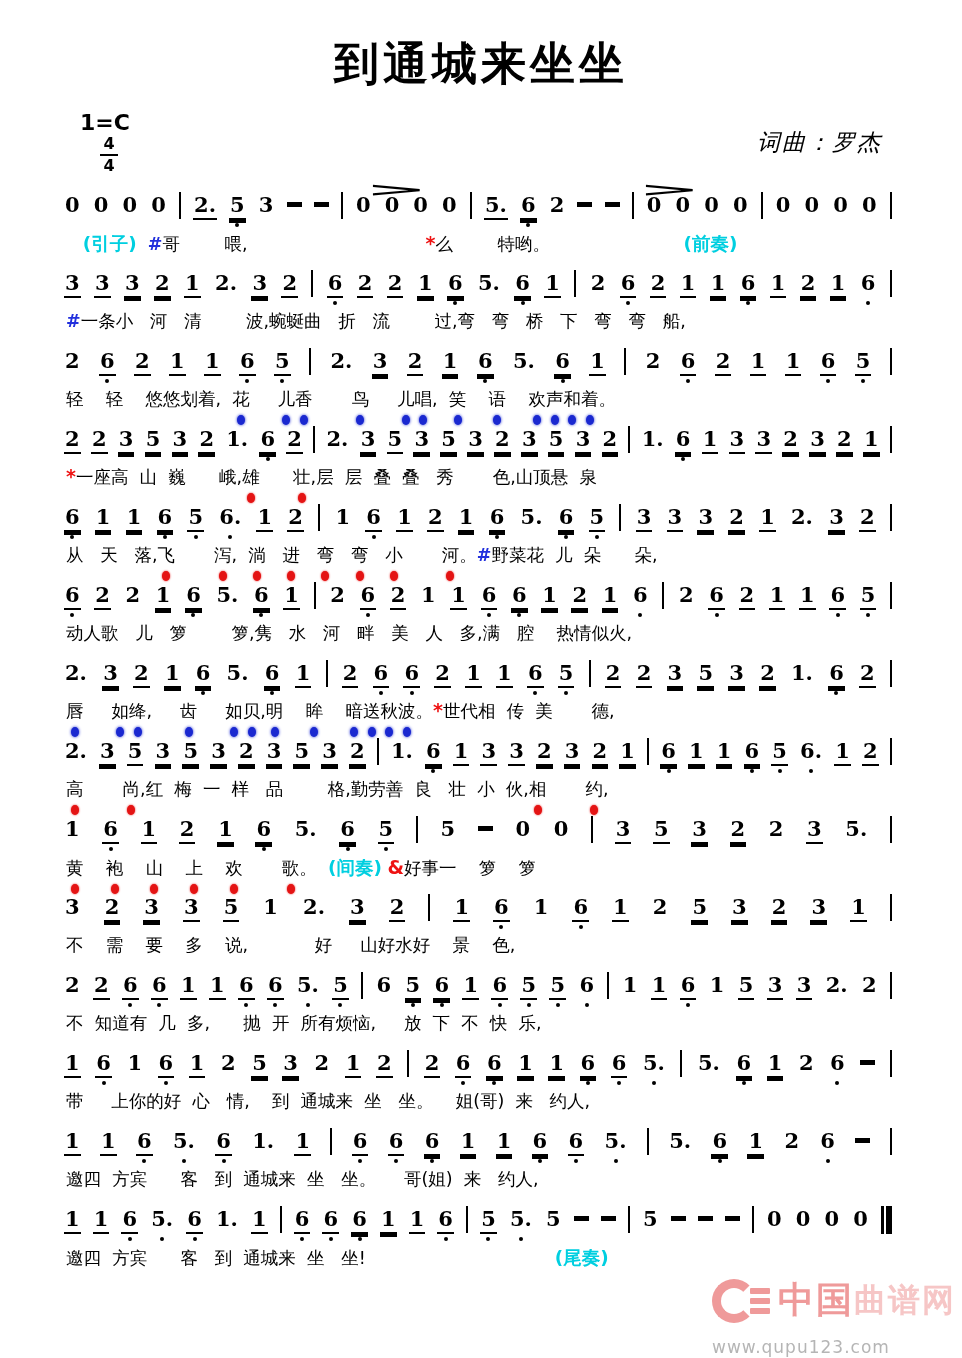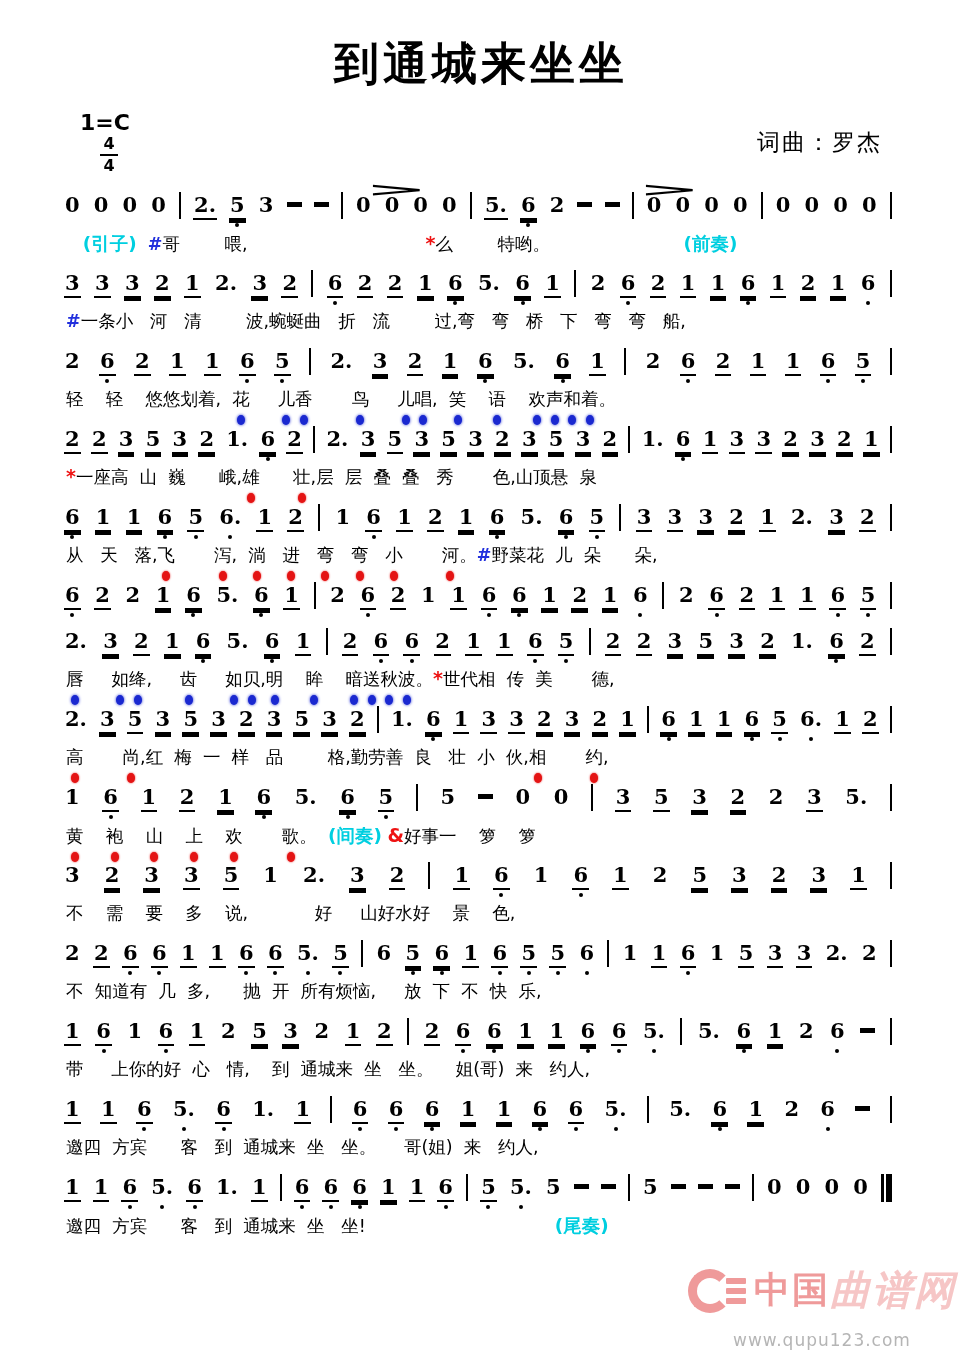--- a/index.html
+++ b/index.html
@@ -5,21 +5,21 @@
   html,body{margin:0;padding:0;background:#fff;}
   .page{position:relative;width:962px;height:1358px;background:#fff;overflow:hidden;
         font-family:"DejaVu Sans","Liberation Sans",sans-serif;color:#000;}
   .title{padding-top:34px;text-align:center;font-size:45px;font-weight:900;letter-spacing:4px;}
   .meta{display:flex;justify-content:space-between;align-items:center;padding:16px 80px 2px 80px;}
   .keysig{display:flex;align-items:center;font-size:22px;font-weight:bold;flex-direction:column;}
   .meter{display:inline-flex;flex-direction:column;align-items:center;font-size:16px;
          font-weight:bold;margin-left:8px;line-height:1.15;}
   .meter .mt{border-bottom:2px solid #000;padding:0 3px 1px 3px;}
   .meter .mb{padding-top:1px;}
-  .credit{font-size:23px;letter-spacing:2px;}
+  .credit{font-size:23px;letter-spacing:2px;font-style:italic;}
   #systems{padding:14px 70px 0 64px;}
   .system{margin-bottom:9px;}
   .notes-line{position:relative;display:flex;justify-content:space-between;
               align-items:flex-start;height:37px;
               font-family:"DejaVu Serif","Liberation Serif",serif;font-weight:bold;font-size:21px;}
   .note{display:inline-block;position:relative;line-height:1;padding:2px 1px 3px 1px;}
   .note.u1{border-bottom:2px solid #000;}
   .note.u2{border-bottom:2px solid #000;box-shadow:0 3px 0 0 #000;}
   .note.lo::after{content:"";position:absolute;left:50%;transform:translateX(-50%);
                   bottom:-9px;width:4px;height:4px;border-radius:50%;background:#000;}
@@ -31,31 +31,31 @@
           transform:scaleX(3.4) scaleY(0.85);transform-origin:center;}
   .lyrics-line{white-space:pre;font-size:17.5px;margin-top:2px;height:30px;padding-left:2px;}
   .c-cyan{color:var(--section-label,#00cfe0);font-weight:bold;font-size:18.5px;}
   .c-blue{color:var(--female-solo,#2230dd);font-weight:bold;}
   .c-red{color:var(--male-solo,#ee1212);font-weight:bold;font-size:19px;}
   .dch{position:relative;display:inline-block;}
   .dch::after{content:"";position:absolute;left:50%;transform:translateX(-50%);
               bottom:-14px;width:8px;height:10px;border-radius:50%;}
   .dch.blue::after{background:var(--chorus-blue,#1a28d0);box-shadow:0 0 3px var(--chorus-blue,#1a28d0);}
   .dch.red::after{background:var(--chorus-red,#e41414);box-shadow:0 0 2px var(--chorus-red,#e41414);}
-  .watermark{position:absolute;right:6px;bottom:8px;text-align:center;
+  .watermark{position:absolute;right:6px;bottom:1px;text-align:left;
              font-family:"DejaVu Sans","Liberation Sans",sans-serif;}
   .wm-row{display:flex;align-items:center;justify-content:flex-end;}
   .wm-logo{display:inline-flex;align-items:center;margin-right:8px;}
   .wm-c{display:inline-block;width:26px;height:26px;border:9px solid var(--watermark-pink,#ef9a9a);
         border-radius:50%;border-right-color:transparent;}
   .wm-bars{display:inline-flex;flex-direction:column;margin-left:-6px;}
   .wm-bars i{display:block;width:20px;height:6px;background:var(--watermark-pink,#ef9a9a);
              margin:2px 0;border-radius:1px;}
   .wm-brand-strong{font-size:36px;font-weight:900;color:var(--watermark-pink,#ef9a9a);letter-spacing:2px;}
-  .wm-brand-light{font-size:40px;font-weight:900;color:var(--watermark-pink-light,#f6c6c6);letter-spacing:2px;font-style:italic;}
+  .wm-brand-light{font-size:32px;font-weight:900;color:var(--watermark-pink-light,#f6c6c6);letter-spacing:2px;}
   .wm-url{font-size:17px;color:var(--watermark-url-gray,#b5b5b5);margin-top:12px;letter-spacing:1px;}
 </style>
 </head>
 <body>
 
 <div class="page">
   <div class="title">到通城来坐坐</div>
 
   <div class="meta">
     <div class="keysig">
@@ -267,20 +267,21 @@
           <span class="bar"></span>
           <span class="note">2</span>
           <span class="note u1 lo">6</span>
           <span class="note u1">2</span>
           <span class="note u1">1</span>
           <span class="note u1">1</span>
           <span class="note u1 lo">6</span>
           <span class="note u1 lo">5</span>
           <span class="bar"></span>
         </div>
+        <div class="lyrics-line"><span>动人歌   儿   箩        箩,隽   水   河   畔   美   人   多,满   腔    热情似火,</span></div>
       </div>
       <div class="system">
         <div class="notes-line">
           <span class="note">2.</span>
           <span class="note u2">3</span>
           <span class="note u1">2</span>
           <span class="note u2">1</span>
           <span class="note u2 lo">6</span>
           <span class="note">5.</span>
           <span class="note u2 lo">6</span>

